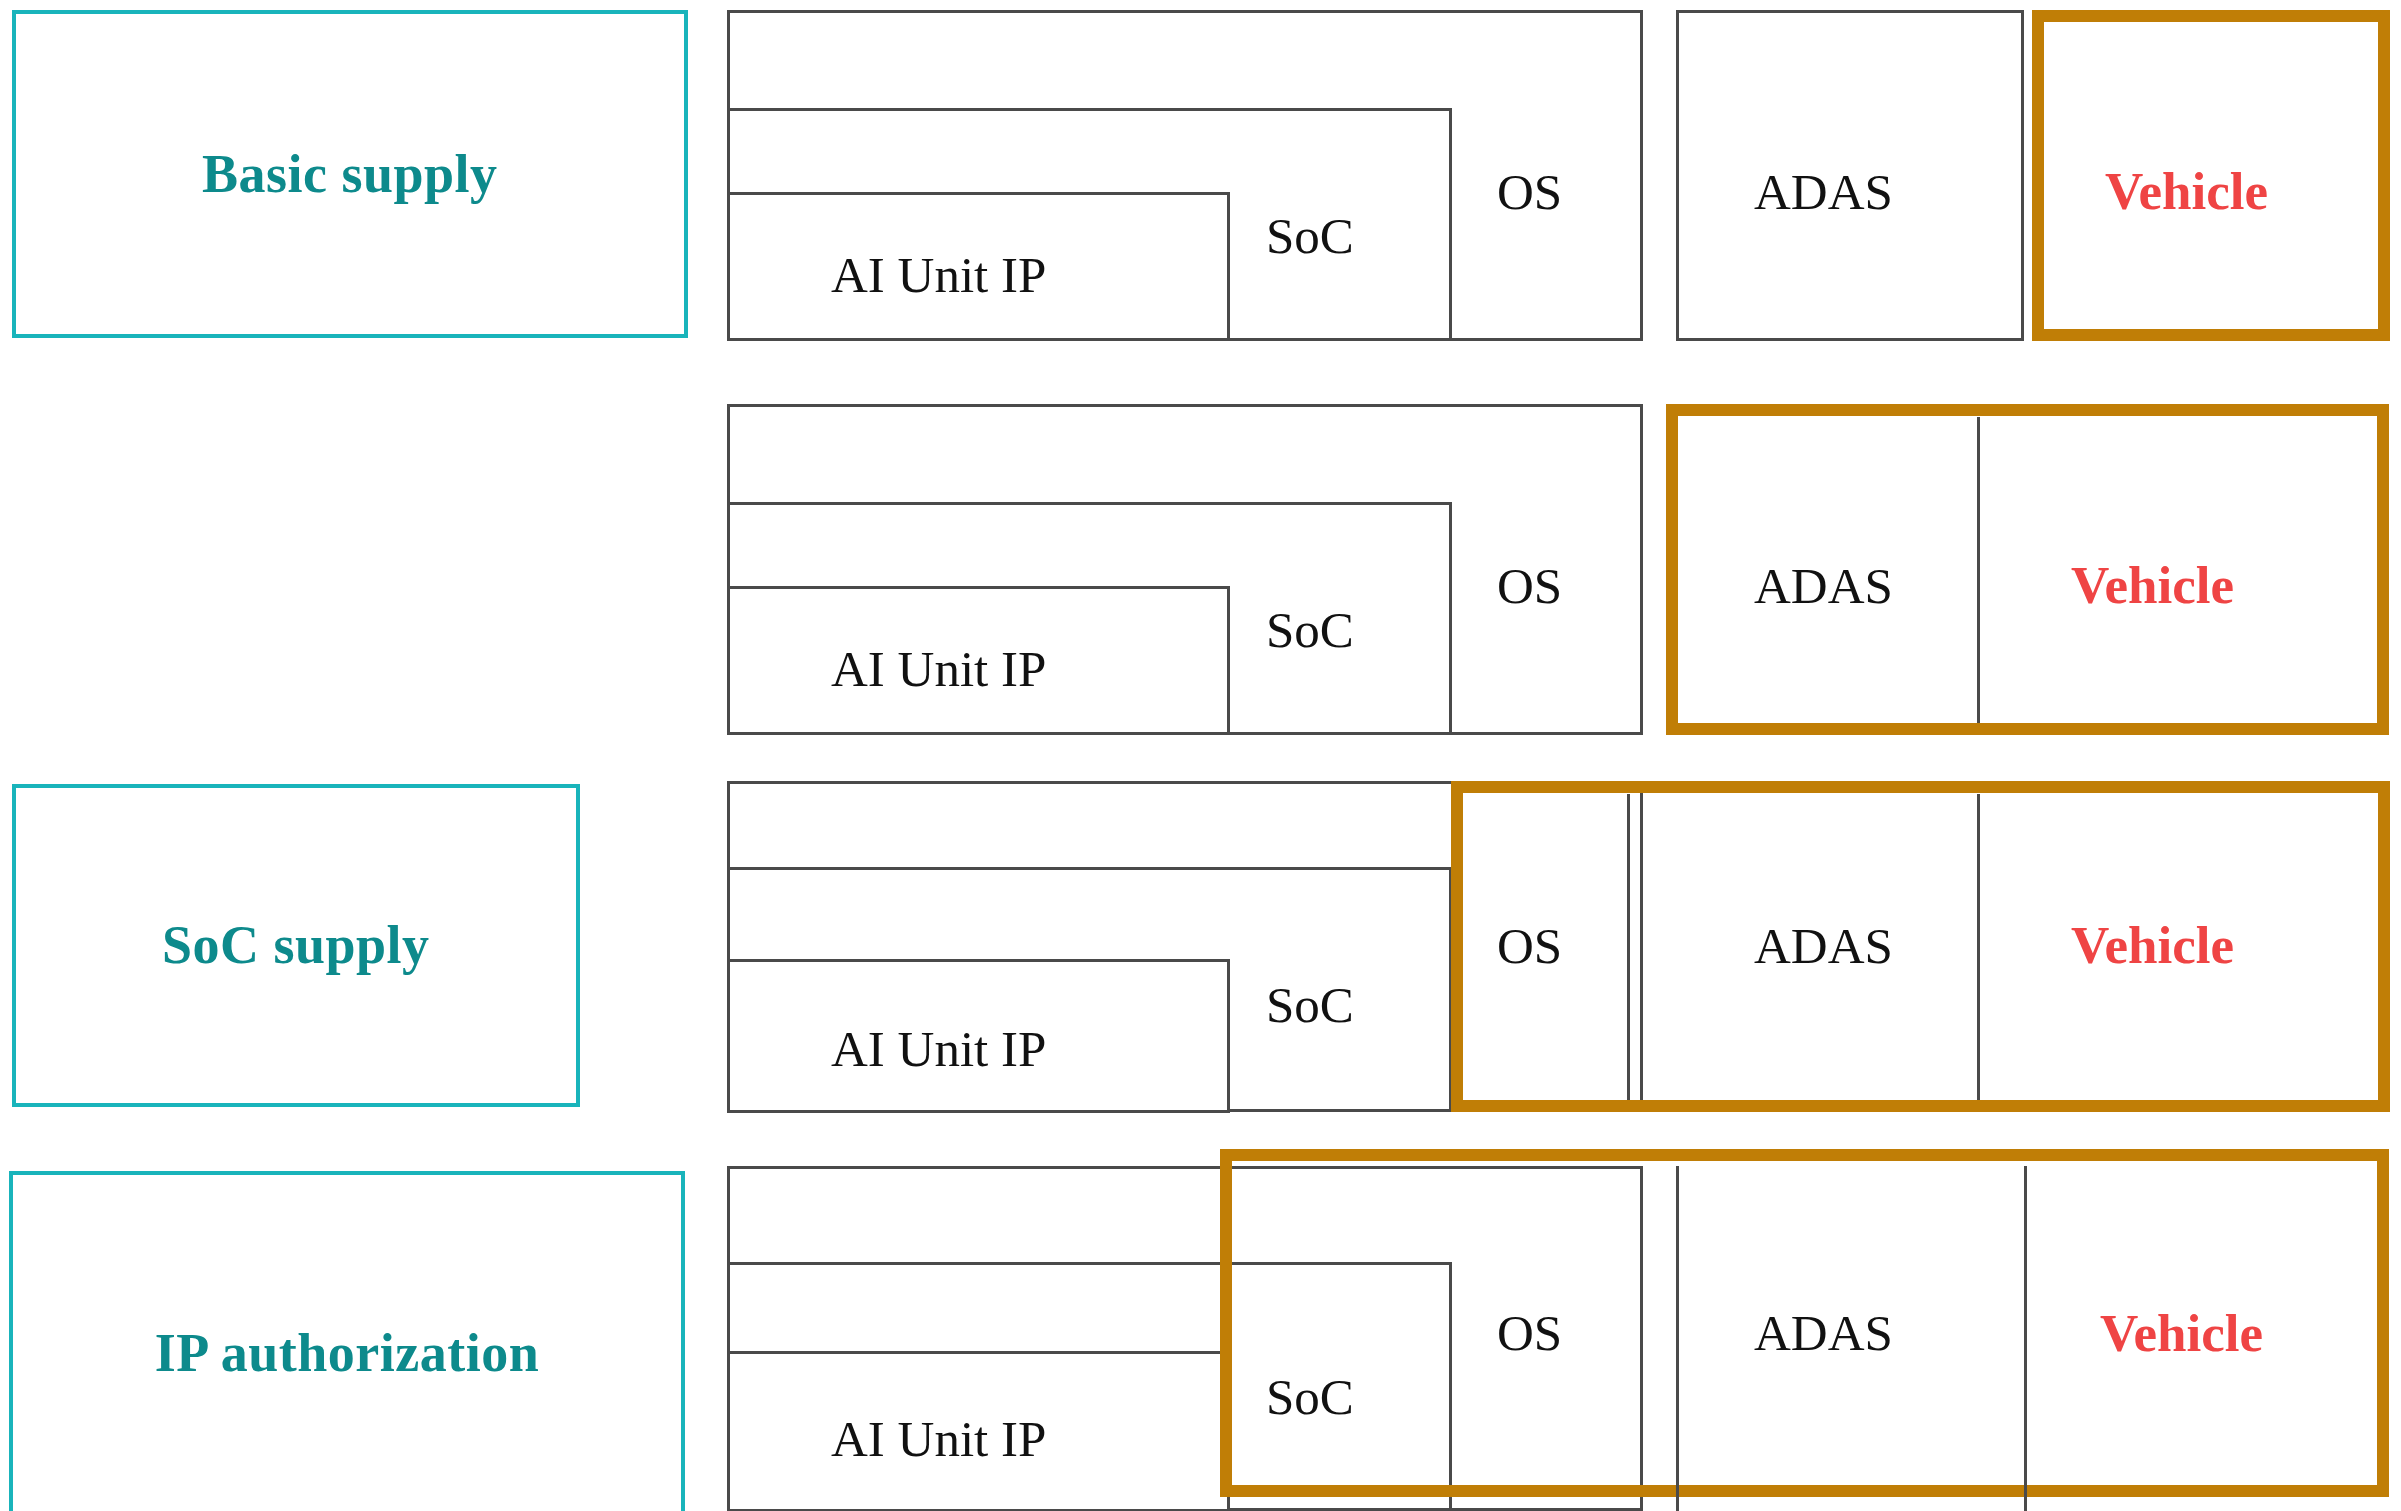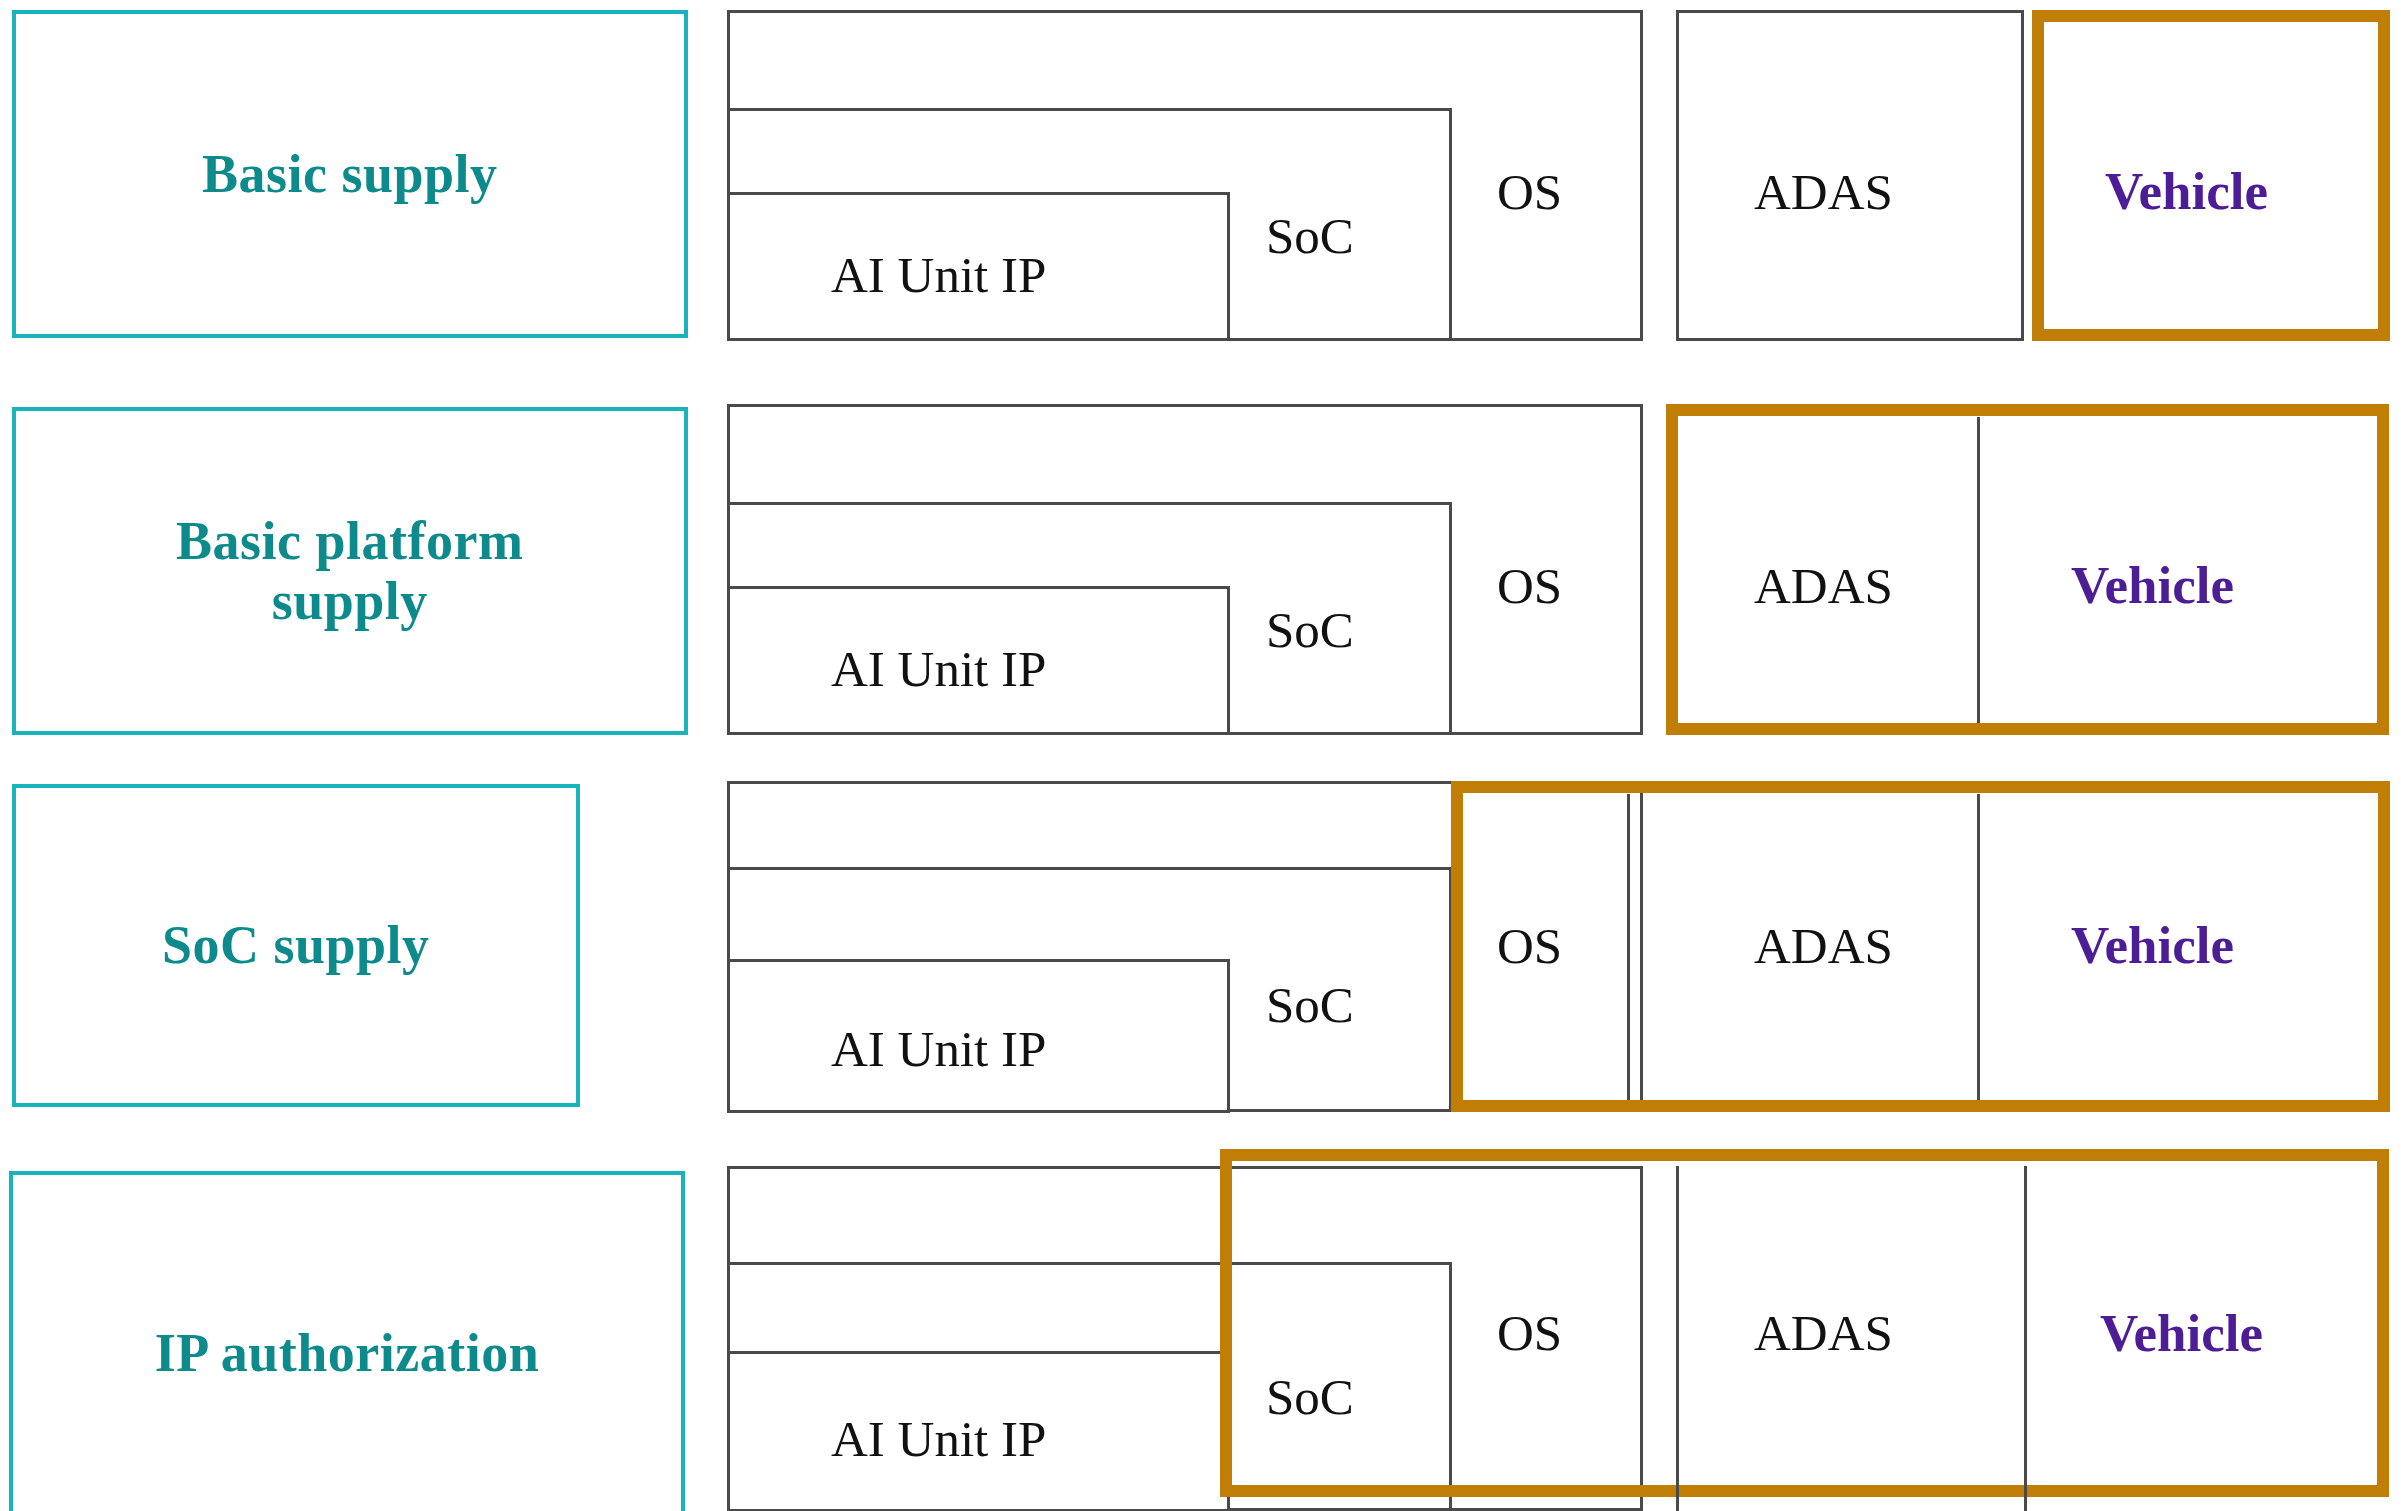--- a/index.html
+++ b/index.html
@@ -49,21 +49,21 @@
 
   
   .gold-frame{
     position:absolute;
     box-sizing:border-box;
     border:12.7px solid #c07e06;
     background:transparent;
   }
   .gold-label{
     position:absolute;
-    color:#4c1d95;
+    color:#ef4444;
     font-weight:bold;
     font-size:53px;
     line-height:1;
     white-space:nowrap;
   }
   .thin-div{
     position:absolute;
     background:#4a4a4a;
     width:2.9px;
   }
@@ -86,24 +86,20 @@
   <span class="sbox-label" style="left:831px; top:250px;">AI Unit IP</span>
   <span class="sbox-label" style="left:1266px; top:211px;">SoC</span>
   <span class="sbox-label" style="left:1497px; top:167px;">OS</span>
 
   <div class="sbox" style="left:1676px; top:9.8px; width:348px; height:331px;"></div>
   <span class="sbox-label" style="left:1754px; top:167px;">ADAS</span>
 
   <div class="gold-frame" style="left:2032px; top:9.8px; width:358px; height:331px;"></div>
   <span class="gold-label" style="left:2105px; top:165px;">Vehicle</span>
 
-  <div class="label-card" style="left:11.8px; top:407px; width:676px; height:328px;">
-    <span class="label-text">Basic platform
-supply</span>
-  </div>
 
   <div class="sbox" style="left:727px; top:404px; width:916px; height:331px;"></div>
   <div class="sbox" style="left:727px; top:502px; width:725px; height:233px;"></div>
   <div class="sbox" style="left:727px; top:586px; width:503px; height:149px;"></div>
 
   <span class="sbox-label" style="left:831px; top:644px;">AI Unit IP</span>
   <span class="sbox-label" style="left:1266px; top:605px;">SoC</span>
   <span class="sbox-label" style="left:1497px; top:561px;">OS</span>
 
   <div class="gold-frame" style="left:1666px; top:404px; width:723px; height:331px;"></div>

